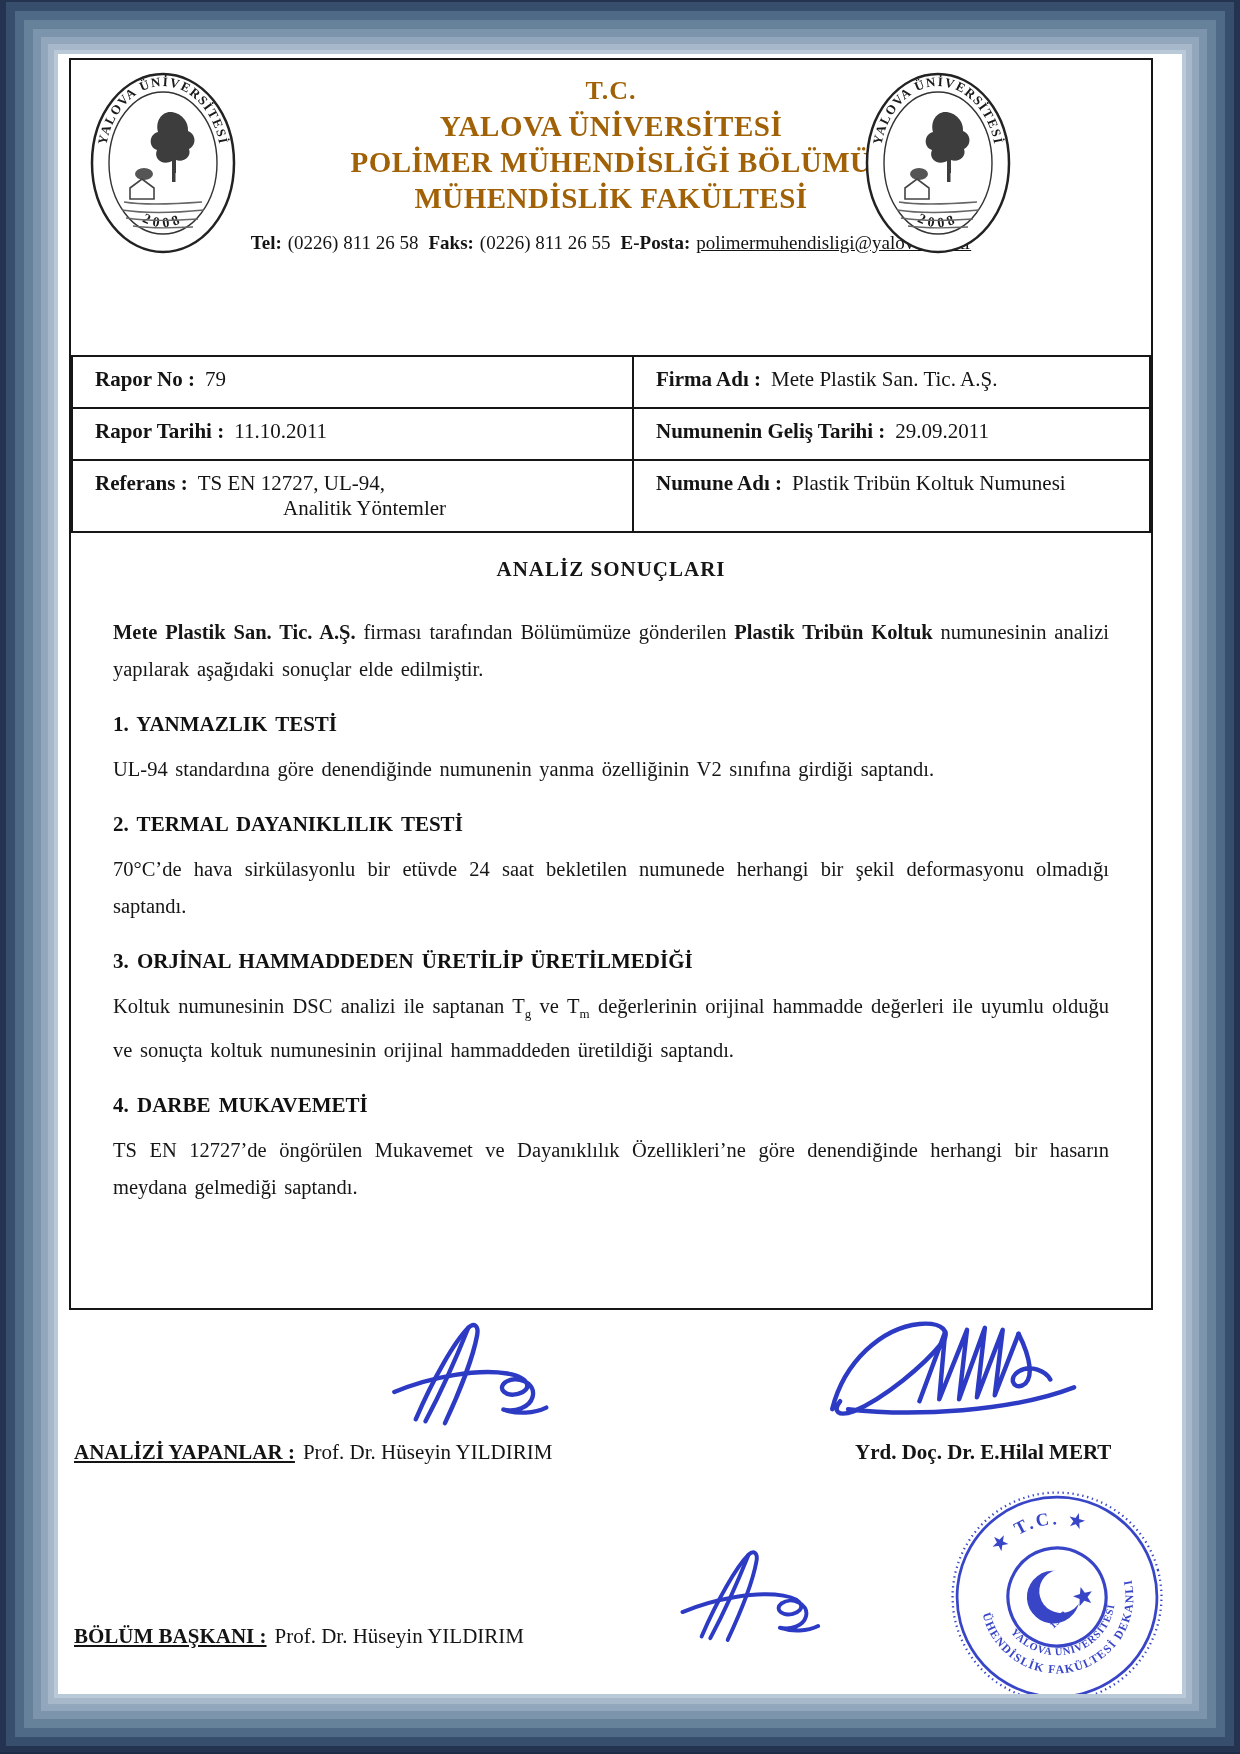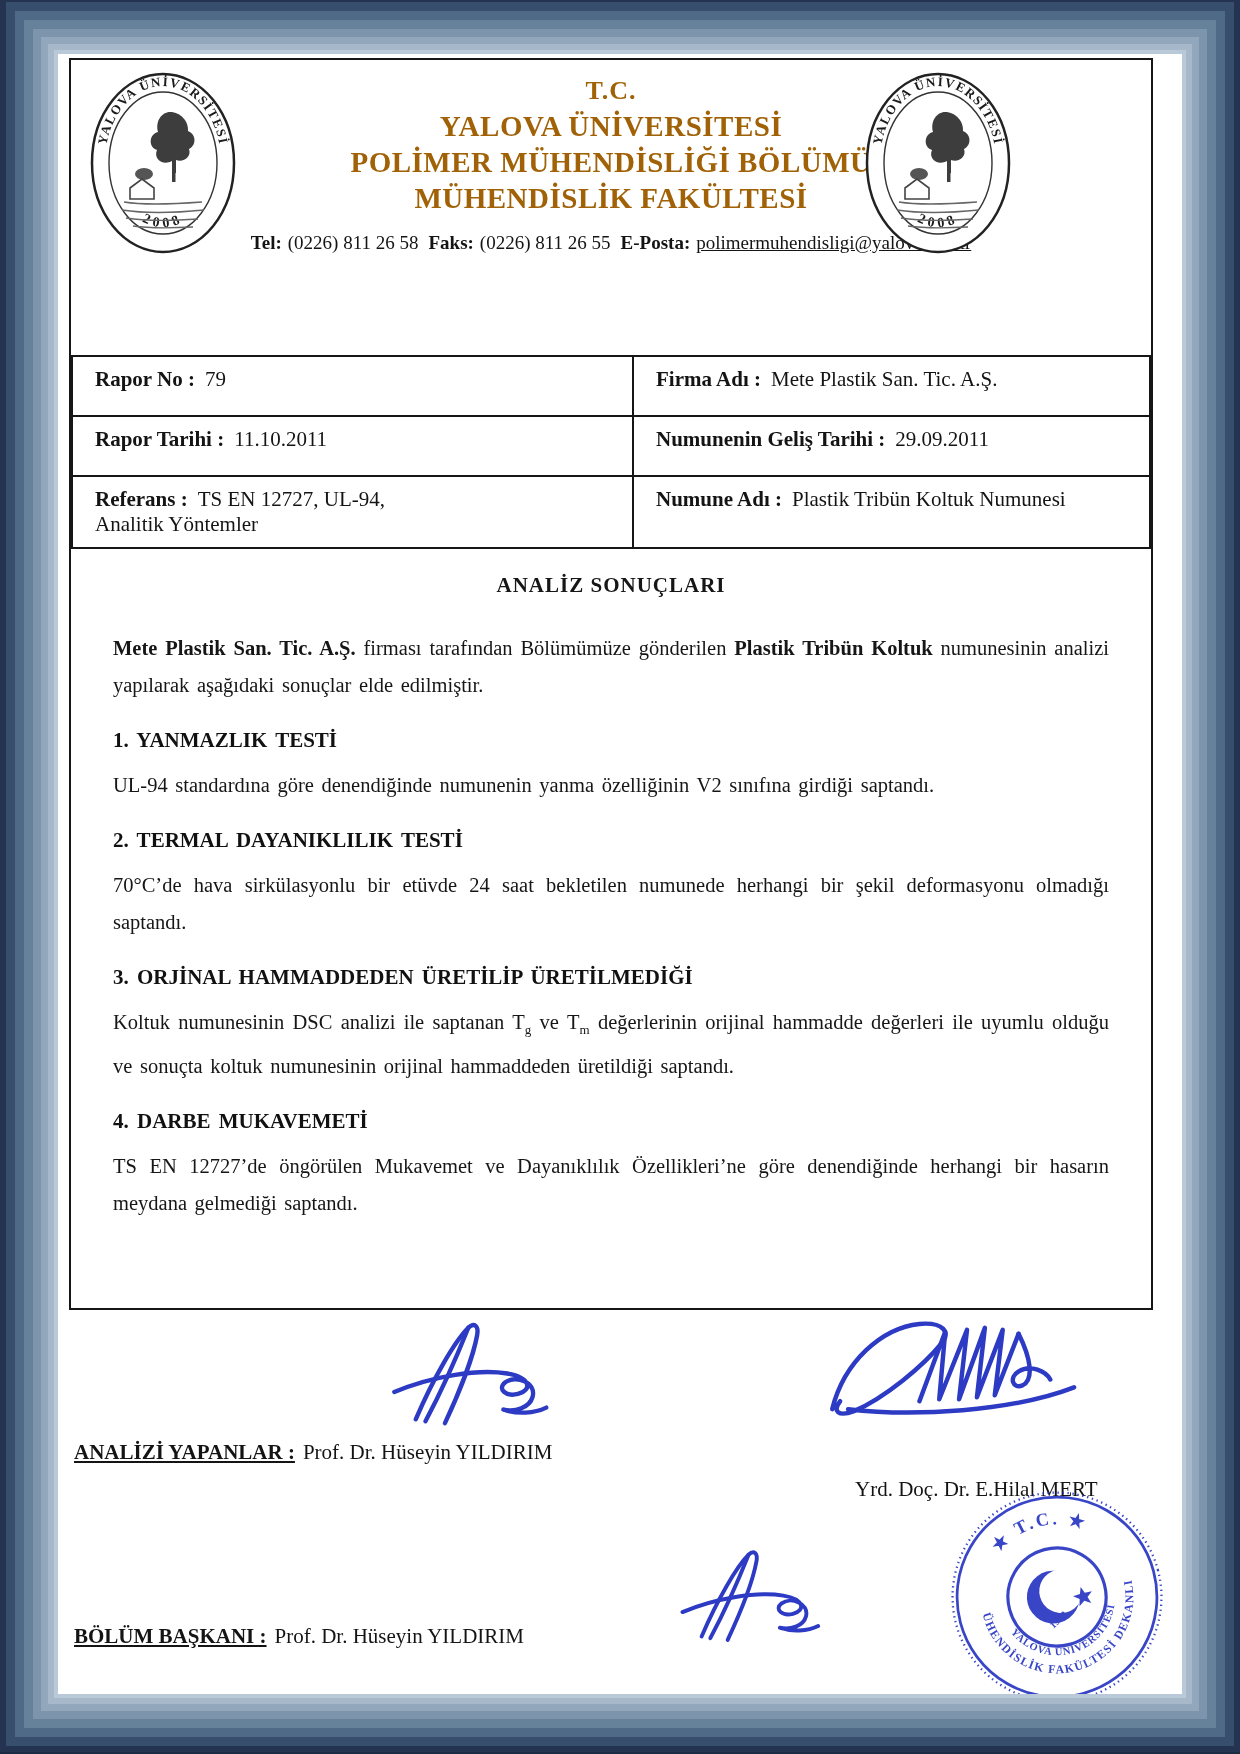--- a/index.html
+++ b/index.html
@@ -40,41 +40,41 @@
   .contact{text-align:center;margin-top:16px;font-size:19px;color:#141414;}
   .addr{font-weight:bold;}
   .telline{margin-top:5px;}
   .telline b{margin-right:6px;}
   .telline .val{margin-right:10px;}
   .email{text-decoration:underline;}
   
   .info-table{border-collapse:collapse;width:100%;table-layout:fixed;}
   .info-table td{
     border:2px solid #161616;font-size:21px;vertical-align:top;
-    padding:10px 8px 10px 22px;height:60px;box-sizing:border-box;color:#141414;
+    padding:10px 8px 10px 22px;height:52px;box-sizing:border-box;color:#141414;
   }
   .info-table col.c1{width:561px;}
   .info-table b{margin-right:10px;}
-  .ref-line2{}
+  .ref-line2{margin-left:188px;}
   
   .results{padding:0 42px;color:#161616;}
   .res-title{text-align:center;font-size:21px;font-weight:bold;margin:24px 0 32px;letter-spacing:1px;}
   .results p{font-size:20.5px;line-height:37px;text-align:justify;margin:0 0 6px;word-spacing:2.5px;}
   .results h3{font-size:21px;margin:24px 0 14px;word-spacing:3px;color:#111;}
   sub{font-size:13px;}
   
   .sig{position:absolute;}
   .sig path{fill:none;stroke:#2c3ac4;stroke-width:4.5;stroke-linecap:round;stroke-linejoin:round;}
   .sig-a1{left:322px;top:1264px;width:200px;height:112px;}
   .sig-b{left:765px;top:1260px;width:292px;height:114px;}
   .sig-a2{left:612px;top:1492px;width:178px;height:100px;}
   .biglabel{position:absolute;font-size:21px;color:#141414;white-space:nowrap;}
   .biglabel b{margin-right:8px;text-decoration:underline;}
   .lbl-analysts{left:16px;top:1386px;}
-  .lbl-mert{left:797px;top:1423px;}
+  .lbl-mert{left:797px;top:1386px;font-weight:bold;}
   .lbl-head{left:16px;top:1570px;}
   .stamp{position:absolute;left:890px;top:1434px;width:218px;height:218px;}
 </style>
 </head>
 <body>
 
 <div class="page">
 
   <div class="doc-box">
 

